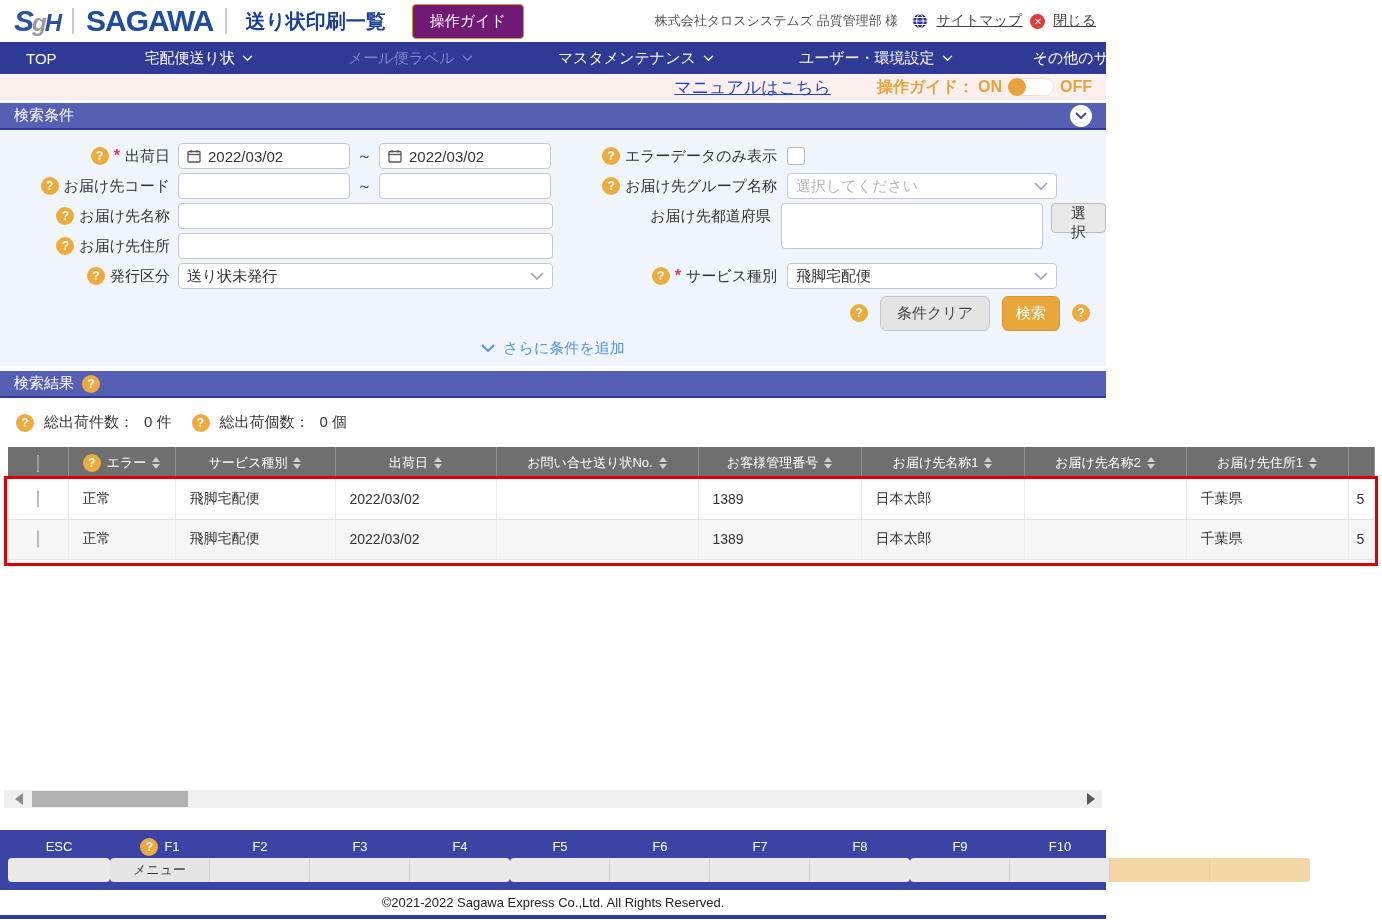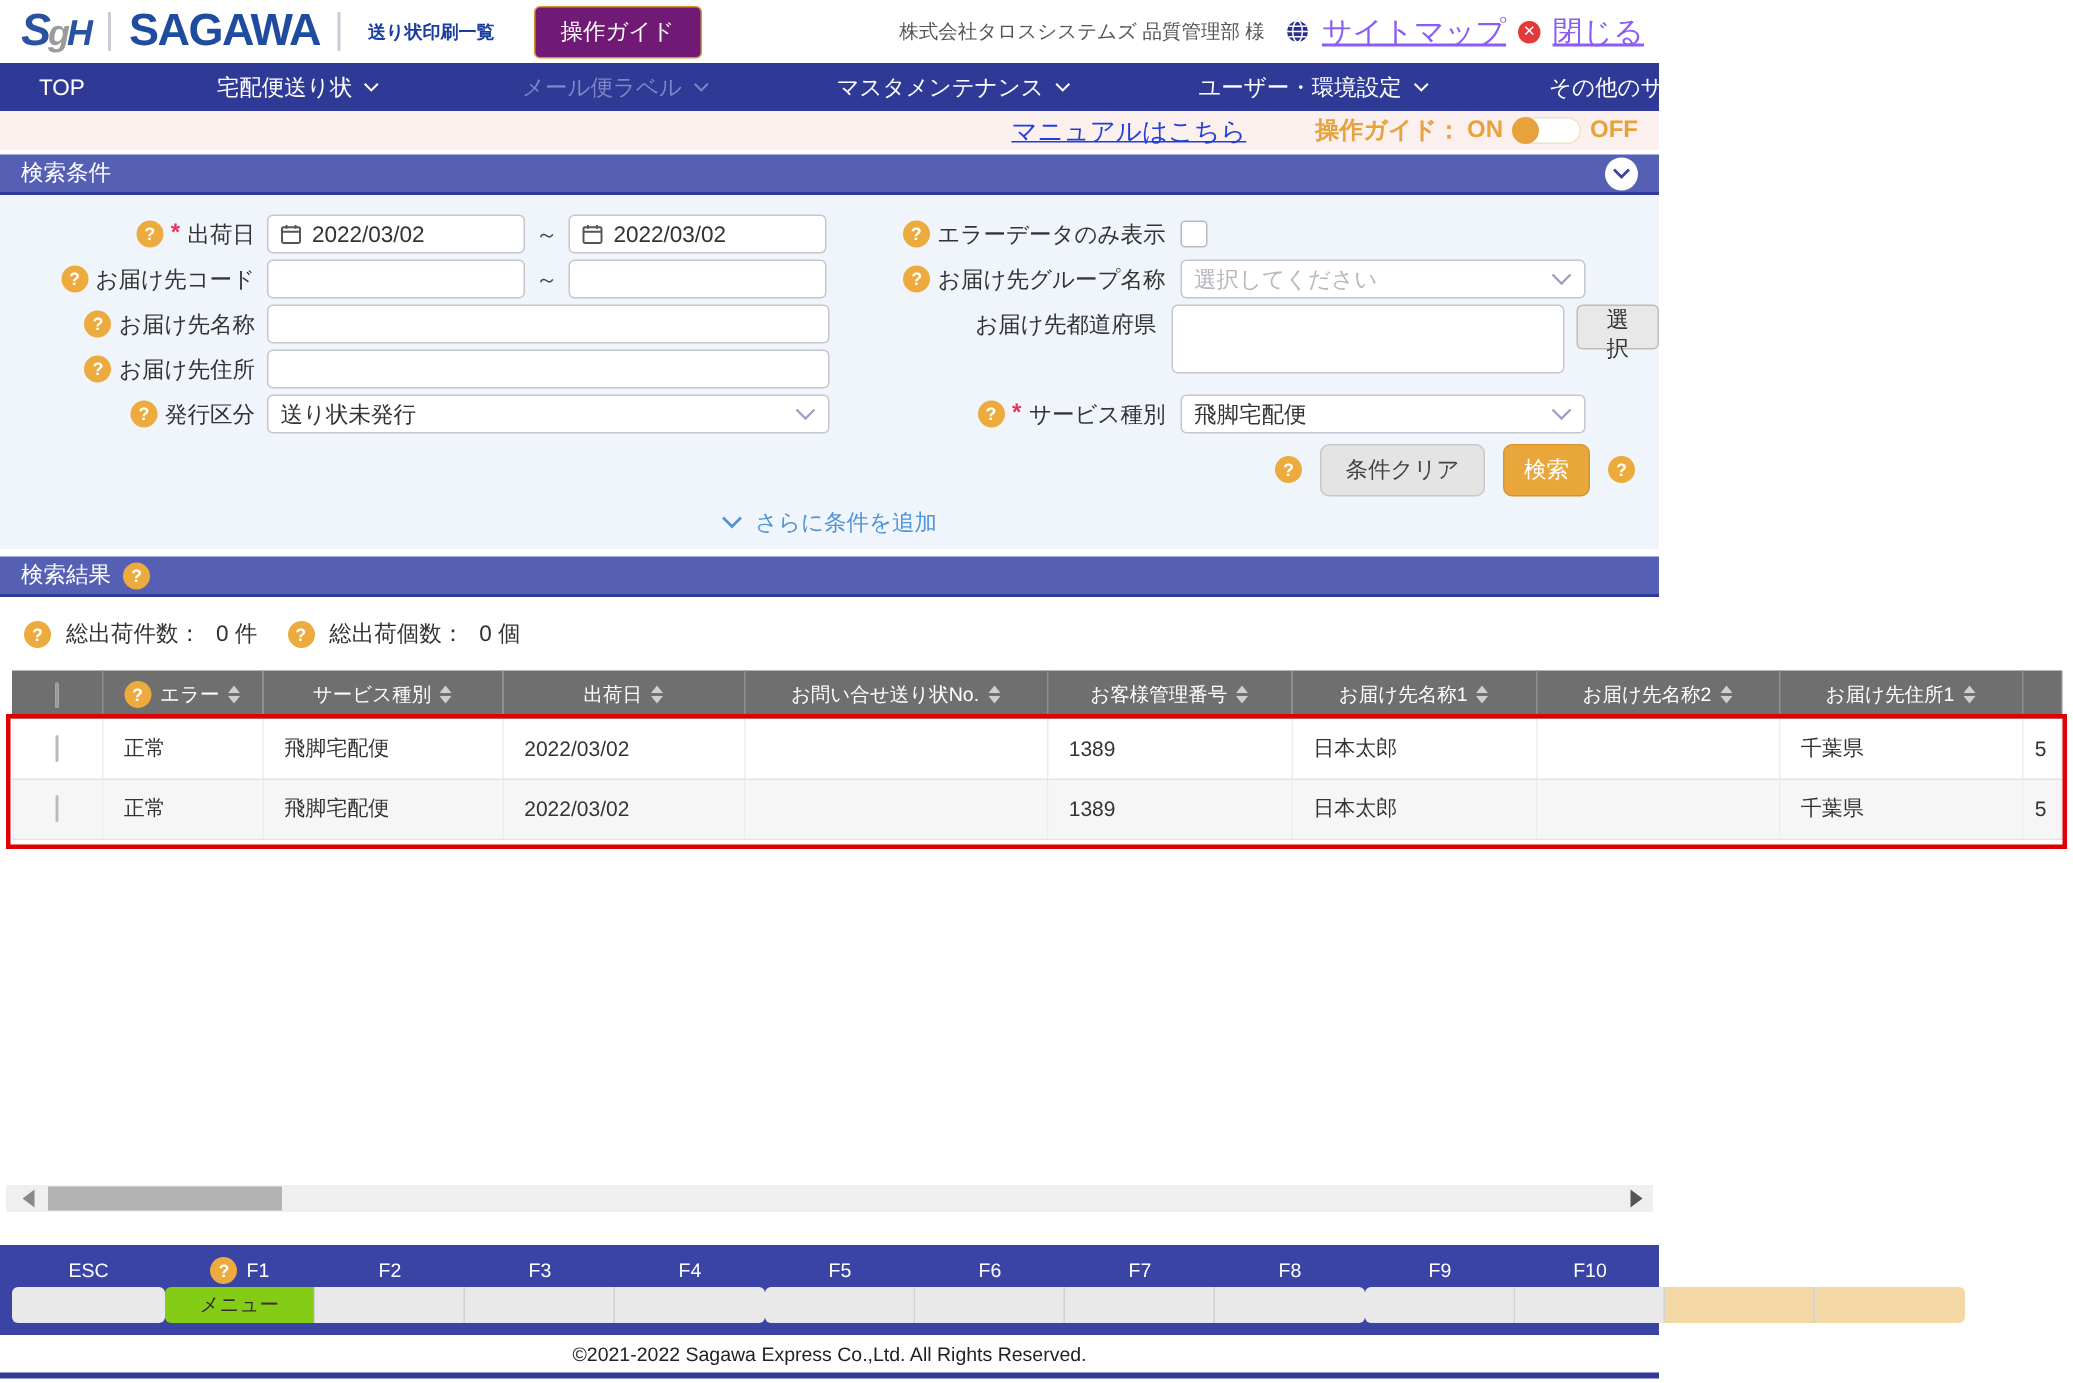--- a/index.html
+++ b/index.html
@@ -10,27 +10,27 @@
   
   .topbar { height:42px; display:flex; align-items:center; justify-content:space-between;
     padding:0 10px 0 14px; background:#fff; }
   .brand { display:flex; align-items:center; gap:12px; }
   .sgh { font-weight:bold; font-style:italic; letter-spacing:-2px; }
   .sgh .s { color:#2a52a0; font-size:30px; }
   .sgh .g { color:#9b9b9b; font-size:24px; }
   .sgh .h { color:#2a52a0; font-size:24px; }
   .vline { width:2px; height:26px; background:#c9ccd4; }
   .sagawa { color:#1f4c9f; font-weight:bold; font-size:30px; letter-spacing:-1px; }
-  .page-title { color:#1a3d9e; font-weight:bold; font-size:12px; margin-left:6px; }
+  .page-title { color:#1a3d9e; font-weight:bold; font-size:20px; margin-left:6px; }
   .guide-btn { margin-left:14px; background:#701a75; border:1px solid #d8952c; color:#fff;
     font-size:15px; padding:7px 17px; border-radius:4px; cursor:pointer; }
   .top-right { display:flex; align-items:center; gap:8px; font-size:13px; }
   .company { color:#555; margin-right:6px; }
   .globe { width:16px; height:16px; }
-  .toplink { color:#8b5cf6; text-decoration:underline; font-size:20px; cursor:pointer; }
+  .toplink { color:#404040; text-decoration:underline; font-size:14px; cursor:pointer; }
   .close-ic { width:15px; height:15px; border-radius:50%; background:#e23a3a; color:#fff;
     font-size:10px; display:flex; align-items:center; justify-content:center; font-weight:bold; }
 
   
   .navbar { height:32px; background:#2e3a96; display:flex; align-items:center;
     color:#fff; font-size:15px; }
   .nav-item { display:flex; align-items:center; gap:7px; cursor:pointer; white-space:nowrap; }
   .nav-item.disabled { color:#7d86c6; }
   .chev { width:11px; height:7px; }
   .n1{margin-left:26px;text-align:center;} .n2{margin-left:88px;} .n3{margin-left:95px;} .n4{margin-left:85px;}
@@ -136,21 +136,21 @@
   .fgroup { display:flex; }
   .fcell { display:flex; flex-direction:column; width:100px; }
   .fcell.esc { width:102px; }
   .flab { height:22px; display:flex; align-items:center; justify-content:center; gap:6px;
     color:#fff; font-size:13px; }
   .fslot { height:24px; background:#e9e9e9; border-right:1px solid #d2d2d2;
     display:flex; align-items:center; justify-content:center; font-size:13px; color:#333; }
   .fgroup .fcell:first-child .fslot { border-radius:4px 0 0 4px; }
   .fgroup .fcell:last-child .fslot { border-radius:0 4px 4px 0; border-right:none; }
   .fgroup.single .fcell .fslot { border-radius:4px; border-right:none; }
-  .fslot.menu { background:#84cc16; cursor:pointer;text-align:center; }
+  .fslot.menu { background:#e5e5e5; cursor:pointer;text-align:center; }
   .fslot.beige { background:#f3d8a5; }
   .fgap { width:20px; }
 
   
   .footer { height:25px; display:flex; align-items:center; justify-content:center;
     font-size:13px; color:#222; background:#fff; }
   .bottom-strip { height:4px; background:#2e3a96; }
 </style>
 </head>
 <body>

